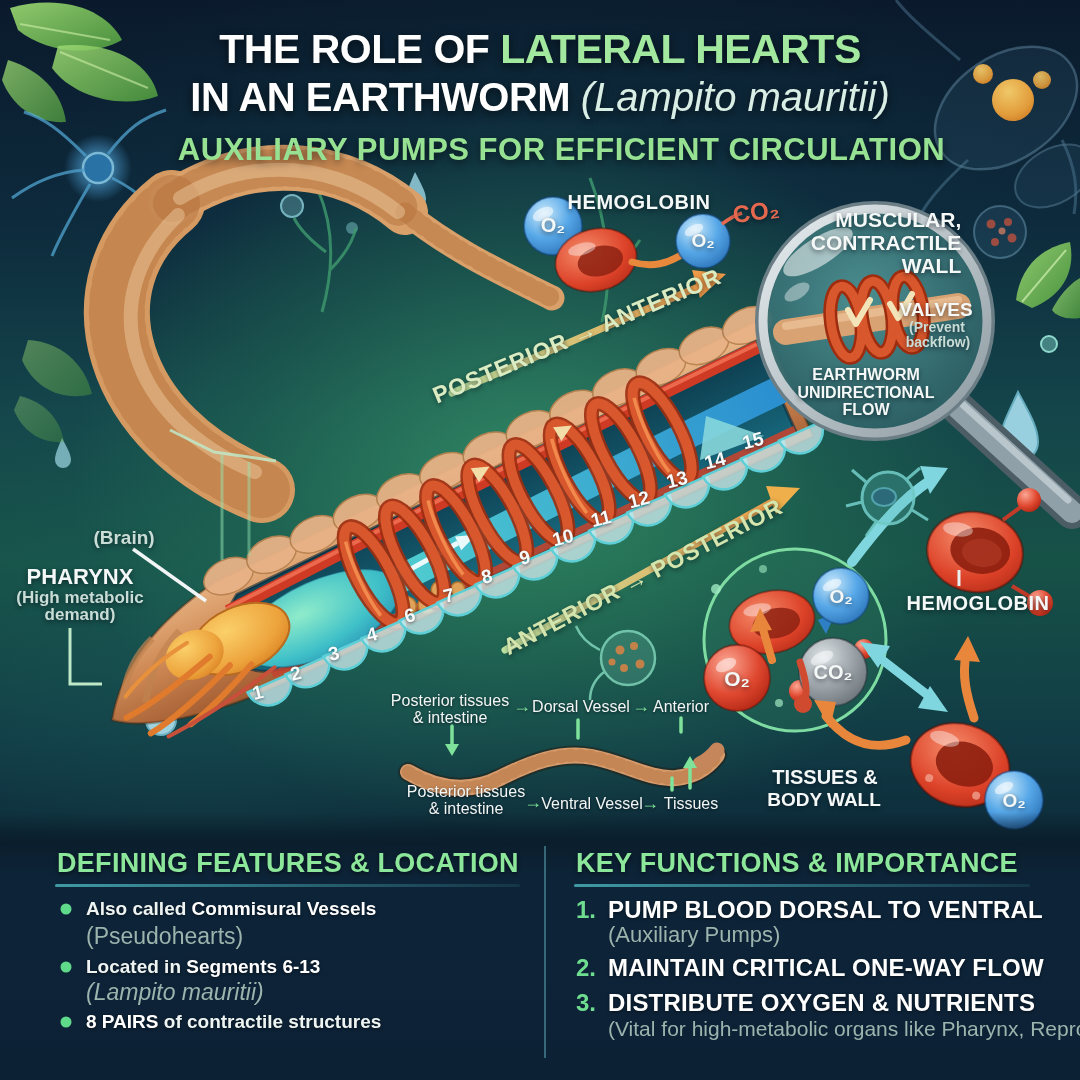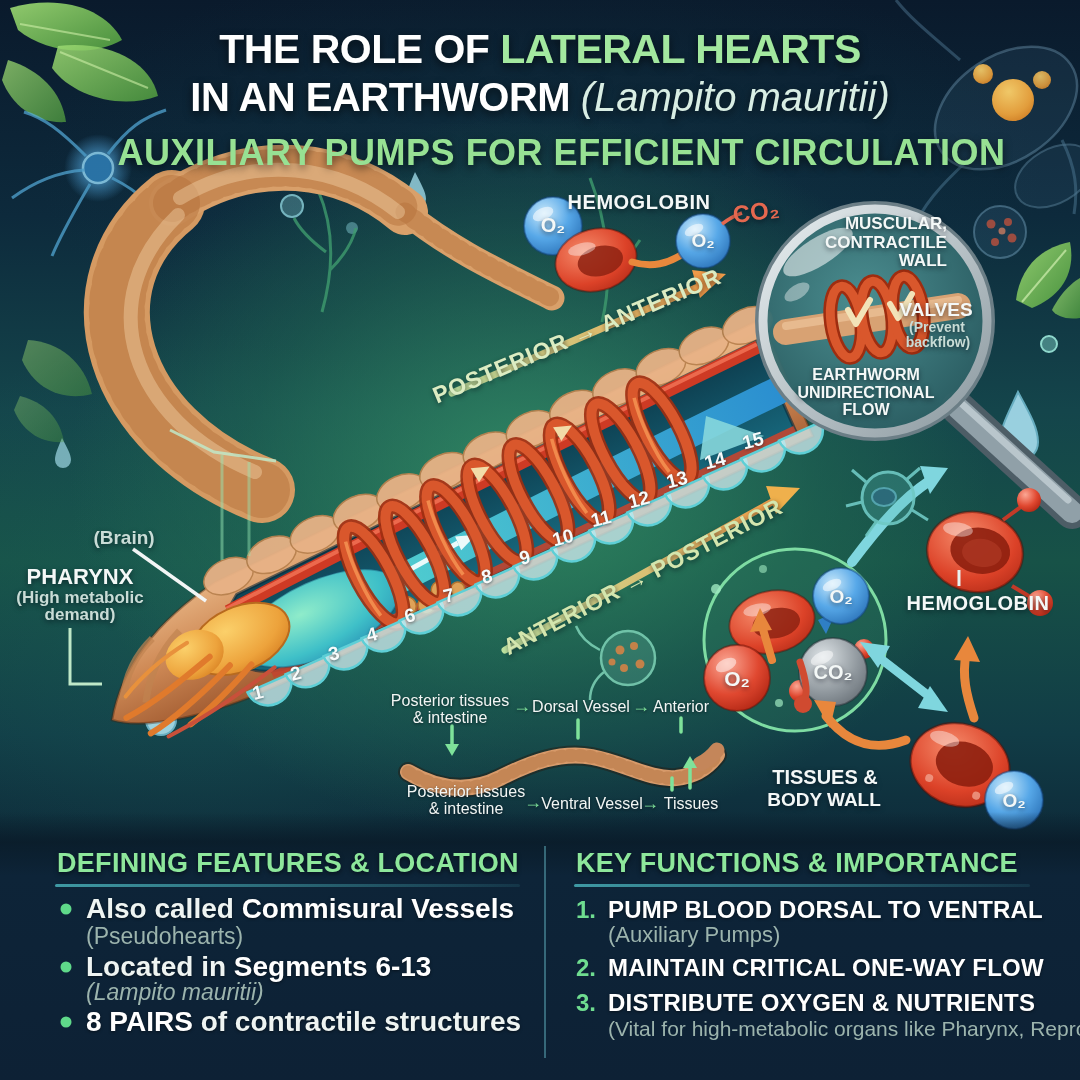--- a/index.html
+++ b/index.html
@@ -14,29 +14,29 @@
     background:linear-gradient(180deg,rgba(10,26,40,0) 0,rgba(10,28,42,.9) 30px,#0d2438 64px,#0d2135 100%);}
   svg{position:absolute;left:0;top:0;}
   .lbl{position:absolute;transform:translate(-50%,-50%);white-space:nowrap;text-align:center;
     font-weight:800;color:#f4f8f7;text-shadow:0 2px 5px rgba(0,10,20,.55);line-height:1.08;}
   .soft{font-weight:600;color:#c9dcd6;}
   .title-wrap{position:absolute;left:0;right:0;top:26px;text-align:center;text-shadow:0 3px 8px rgba(0,0,0,.6);}
   .t1{font-size:41px;font-weight:800;color:#fff;letter-spacing:-.5px;}
   .t1 .grn{color:#a3e89f;}
   .t2{font-size:40px;font-weight:800;color:#fff;letter-spacing:-.5px;margin-top:2px;}
   .t2 .sp{font-weight:500;font-style:italic;color:#d9eee4;letter-spacing:0;}
-  .t3{font-size:36px;font-weight:800;color:#97e193;margin-top:12px;letter-spacing:.5px;margin-left:43px;}
+  .t3{font-size:31px;font-weight:800;color:#97e193;margin-top:12px;letter-spacing:.5px;margin-left:43px;}
   .seg-num{position:absolute;transform:translate(-50%,-50%) rotate(-14deg);font-weight:800;
     font-size:19px;color:#f7fbfb;text-shadow:0 1px 3px rgba(10,40,50,.6);}
   .panel-h{position:absolute;transform:translateY(-50%);font-size:27px;font-weight:800;color:#8de79b;
     letter-spacing:.3px;text-shadow:0 2px 4px rgba(0,0,0,.5);white-space:nowrap;}
   .underline{position:absolute;height:3px;background:linear-gradient(90deg,#3f9aa4,rgba(63,154,164,.15));border-radius:2px;}
   .divider{position:absolute;left:544px;top:846px;width:2px;height:212px;background:rgba(96,176,190,.5);}
   .bullet-dot{position:absolute;width:11px;height:11px;border-radius:50%;background:#5fd98a;transform:translate(-50%,-50%);}
-  .b-line{position:absolute;transform:translateY(-50%);white-space:nowrap;font-size:28px;font-weight:600;color:#eef4f2;
+  .b-line{position:absolute;transform:translateY(-50%);white-space:nowrap;font-size:19px;font-weight:600;color:#eef4f2;
     text-shadow:0 1px 3px rgba(0,0,0,.5);}
   .b-line b{font-weight:800;color:#fff;}
   .b-sub{position:absolute;transform:translateY(-50%);white-space:nowrap;font-size:23px;font-weight:400;color:#9cb4ad;}
   .it{font-style:italic;}
   .fn-num{position:absolute;transform:translateY(-50%);font-size:24px;font-weight:800;color:#6fdd90;}
   .fn-main{position:absolute;transform:translateY(-50%);white-space:nowrap;font-size:24px;font-weight:800;color:#fff;
     text-shadow:0 1px 3px rgba(0,0,0,.5);letter-spacing:.2px;}
   .vd{font-size:16px;font-weight:400;color:#f2f6f4;text-shadow:0 1px 3px rgba(0,10,20,.6);}
   .vd-arrow{color:#7ee29a;font-weight:800;font-size:18px;}
 </style>
@@ -425,21 +425,21 @@
     <div class="t1"><span>THE ROLE OF </span><span class="grn">LATERAL HEARTS</span></div>
     <div class="t2"><span>IN AN EARTHWORM </span><span class="sp">(Lampito mauritii)</span></div>
     <div class="t3">AUXILIARY PUMPS FOR EFFICIENT CIRCULATION</div>
   </div>
 
   <div class="lbl" style="left:639px;top:203px;font-size:20px;letter-spacing:.5px">HEMOGLOBIN</div>
   <div class="lbl" style="left:553px;top:226px;font-size:20px">O₂</div>
   <div class="lbl" style="left:703px;top:241px;font-size:19px">O₂</div>
   <div class="lbl" style="left:756px;top:212px;font-size:24px;color:#e5684f;transform:translate(-50%,-50%) rotate(-8deg)">CO₂</div>
 
-  <div class="lbl" style="left:886px;top:243px;font-size:17px;line-height:1.1">
+  <div class="lbl" style="left:886px;top:243px;font-size:21px;line-height:1.1">
     <div style="text-align:right">MUSCULAR,</div>
     <div style="text-align:right">CONTRACTILE</div>
     <div style="text-align:right">WALL</div>
   </div>
   <div class="lbl" style="left:936px;top:310px;font-size:19px">VALVES</div>
   <div class="lbl soft" style="left:937px;top:328px;font-size:14px">(Prevent</div>
   <div class="lbl soft" style="left:938px;top:343px;font-size:14px">backflow)</div>
   <div class="lbl" style="left:866px;top:392px;font-size:16px;line-height:1.1">
     <div>EARTHWORM</div>
     <div>UNIDIRECTIONAL</div>

